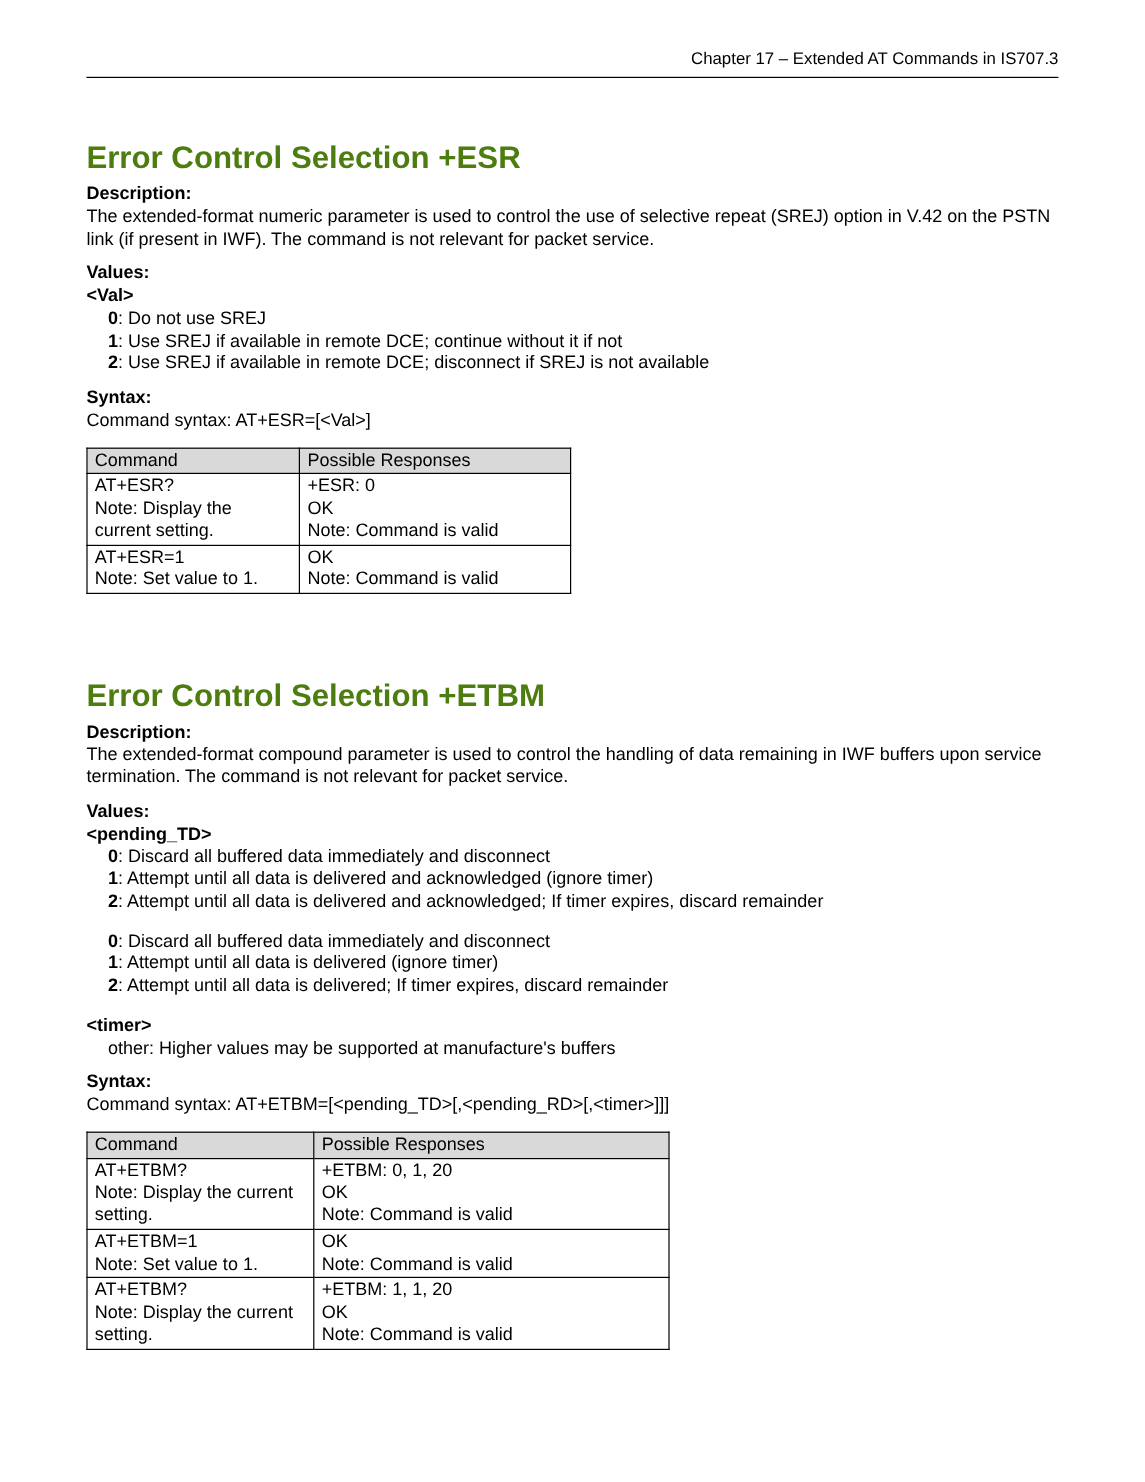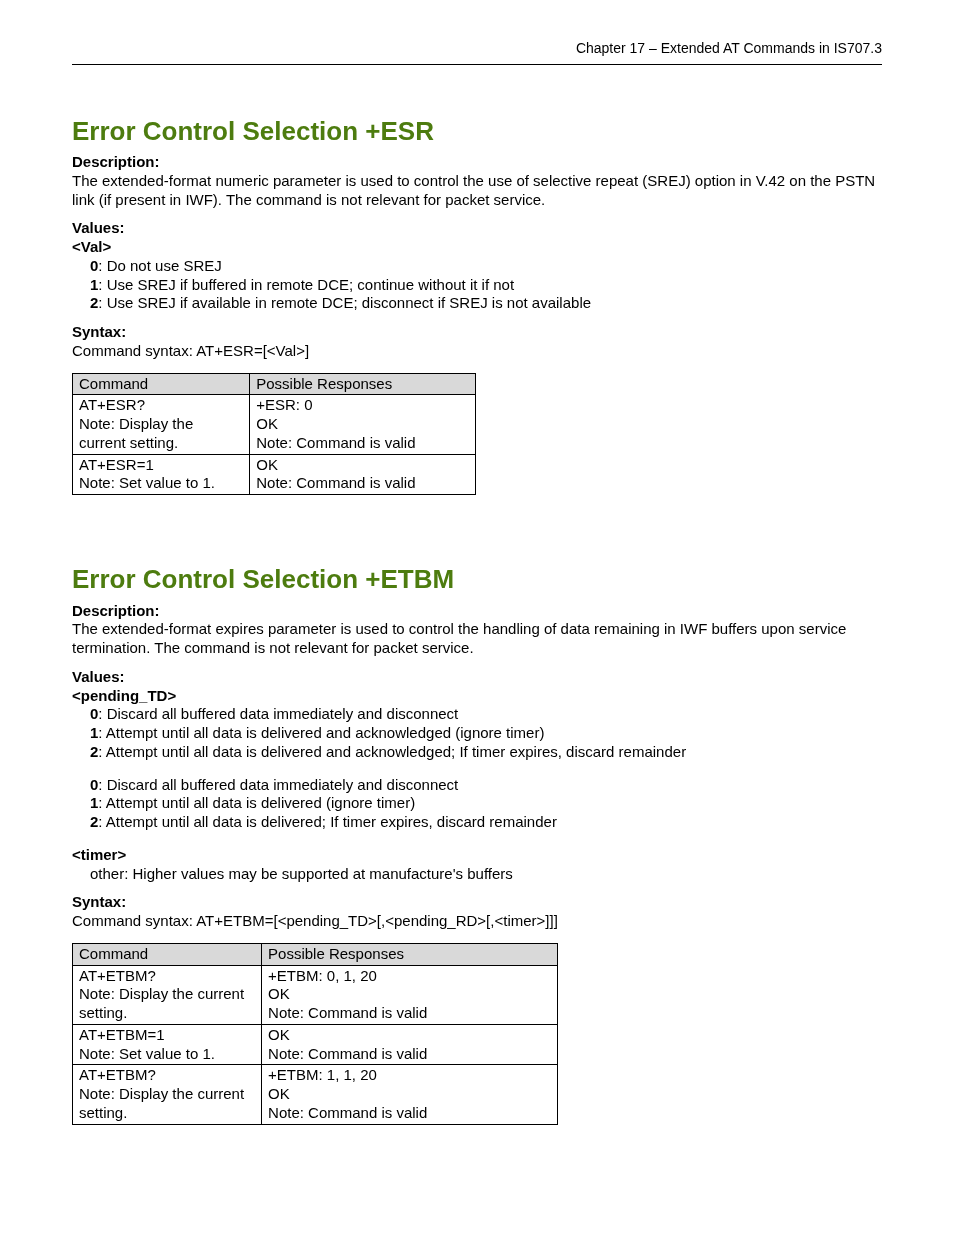--- a/index.html
+++ b/index.html
@@ -78,21 +78,21 @@
 <div class="row">
   <div class="label-col">Description:</div>
   <div class="content-col">The extended-format numeric parameter is used to control the use of selective repeat (SREJ) option in V.42 on the PSTN link (if present in IWF). The command is not relevant for packet service.</div>
 </div>
 
 <div class="row" style="margin-top:10px;">
   <div class="label-col"><span>Values:</span></div>
   <div class="content-col">
     <div class="b">&lt;Val&gt;</div>
     <div class="val-indent"><span class="b">0</span><span>: Do not use SREJ</span></div>
-    <div class="val-indent"><span class="b">1</span><span>: Use SREJ if buffered in remote DCE; continue without it if not</span></div>
+    <div class="val-indent"><span class="b">1</span><span>: Use SREJ if available in remote DCE; continue without it if not</span></div>
     <div class="val-indent"><span class="b">2</span><span>: Use SREJ if available in remote DCE; disconnect if SREJ is not available</span></div>
   </div>
 </div>
 
 <div class="row" style="margin-top:10px;">
   <div class="label-col">Syntax:</div>
   <div class="content-col">
     <div>Command syntax: AT+ESR=[&lt;Val&gt;]</div>
     <table class="cmd-table">
       <tbody>
@@ -125,21 +125,21 @@
       </table>
   </div>
 </div>
 
 <div class="section-gap"></div>
 
 <h2 class="section-title">Error Control Selection  +ETBM</h2>
 
 <div class="row">
   <div class="label-col">Description:</div>
-  <div class="content-col">The extended-format expires parameter is used to control the handling of data remaining in IWF buffers upon service termination. The command is not relevant for packet service.</div>
+  <div class="content-col">The extended-format compound parameter is used to control the handling of data remaining in IWF buffers upon service termination. The command is not relevant for packet service.</div>
 </div>
 
 <div class="row" style="margin-top:10px;">
   <div class="label-col">Values:</div>
   <div class="content-col">
     <div class="param-block">
       <div class="b">&lt;pending_TD&gt;</div>
       <div class="val-indent"><span class="b">0</span><span>: Discard all buffered data immediately and disconnect</span></div>
       <div class="val-indent"><span class="b">1</span><span>: Attempt until all data is delivered and acknowledged (ignore timer)</span></div>
       <div class="val-indent"><span class="b">2</span><span>: Attempt until all data is delivered and acknowledged; If timer expires, discard remainder</span></div>

